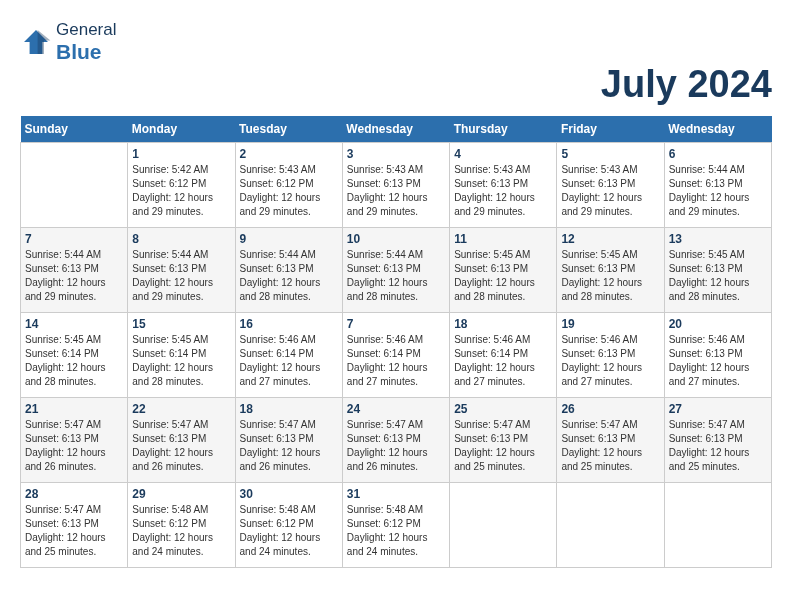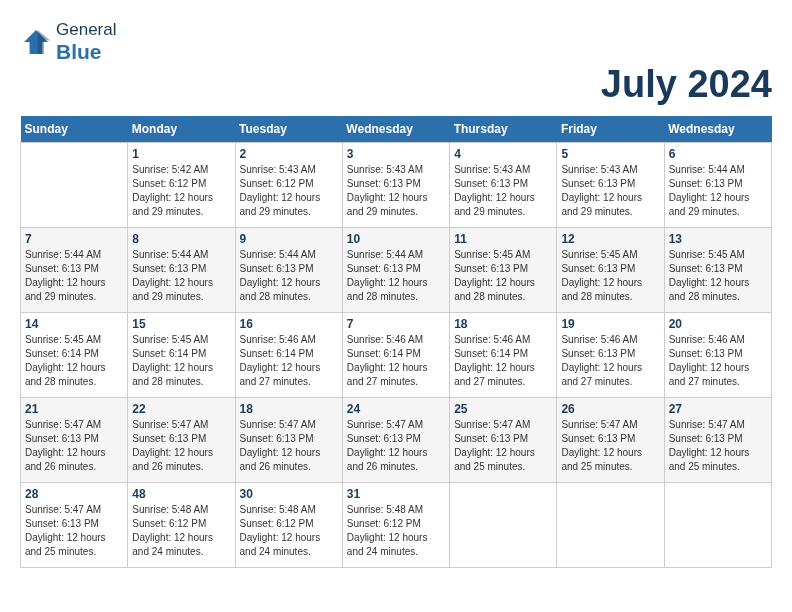--- a/index.html
+++ b/index.html
@@ -230,21 +230,21 @@
           <span class="day-num">27</span>
           <div class="cell-info">Sunrise: 5:47 AM<br>Sunset: 6:13 PM<br>Daylight: 12 hours and 25 minutes.</div>
         </td>
       </tr>
       <tr>
         <td>
           <span class="day-num">28</span>
           <div class="cell-info">Sunrise: 5:47 AM<br>Sunset: 6:13 PM<br>Daylight: 12 hours and 25 minutes.</div>
         </td>
         <td>
-          <span class="day-num">48</span>
+          <span class="day-num">29</span>
           <div class="cell-info">Sunrise: 5:48 AM<br>Sunset: 6:12 PM<br>Daylight: 12 hours and 24 minutes.</div>
         </td>
         <td>
           <span class="day-num">30</span>
           <div class="cell-info">Sunrise: 5:48 AM<br>Sunset: 6:12 PM<br>Daylight: 12 hours and 24 minutes.</div>
         </td>
         <td>
           <span class="day-num">31</span>
           <div class="cell-info">Sunrise: 5:48 AM<br>Sunset: 6:12 PM<br>Daylight: 12 hours and 24 minutes.</div>
         </td>

